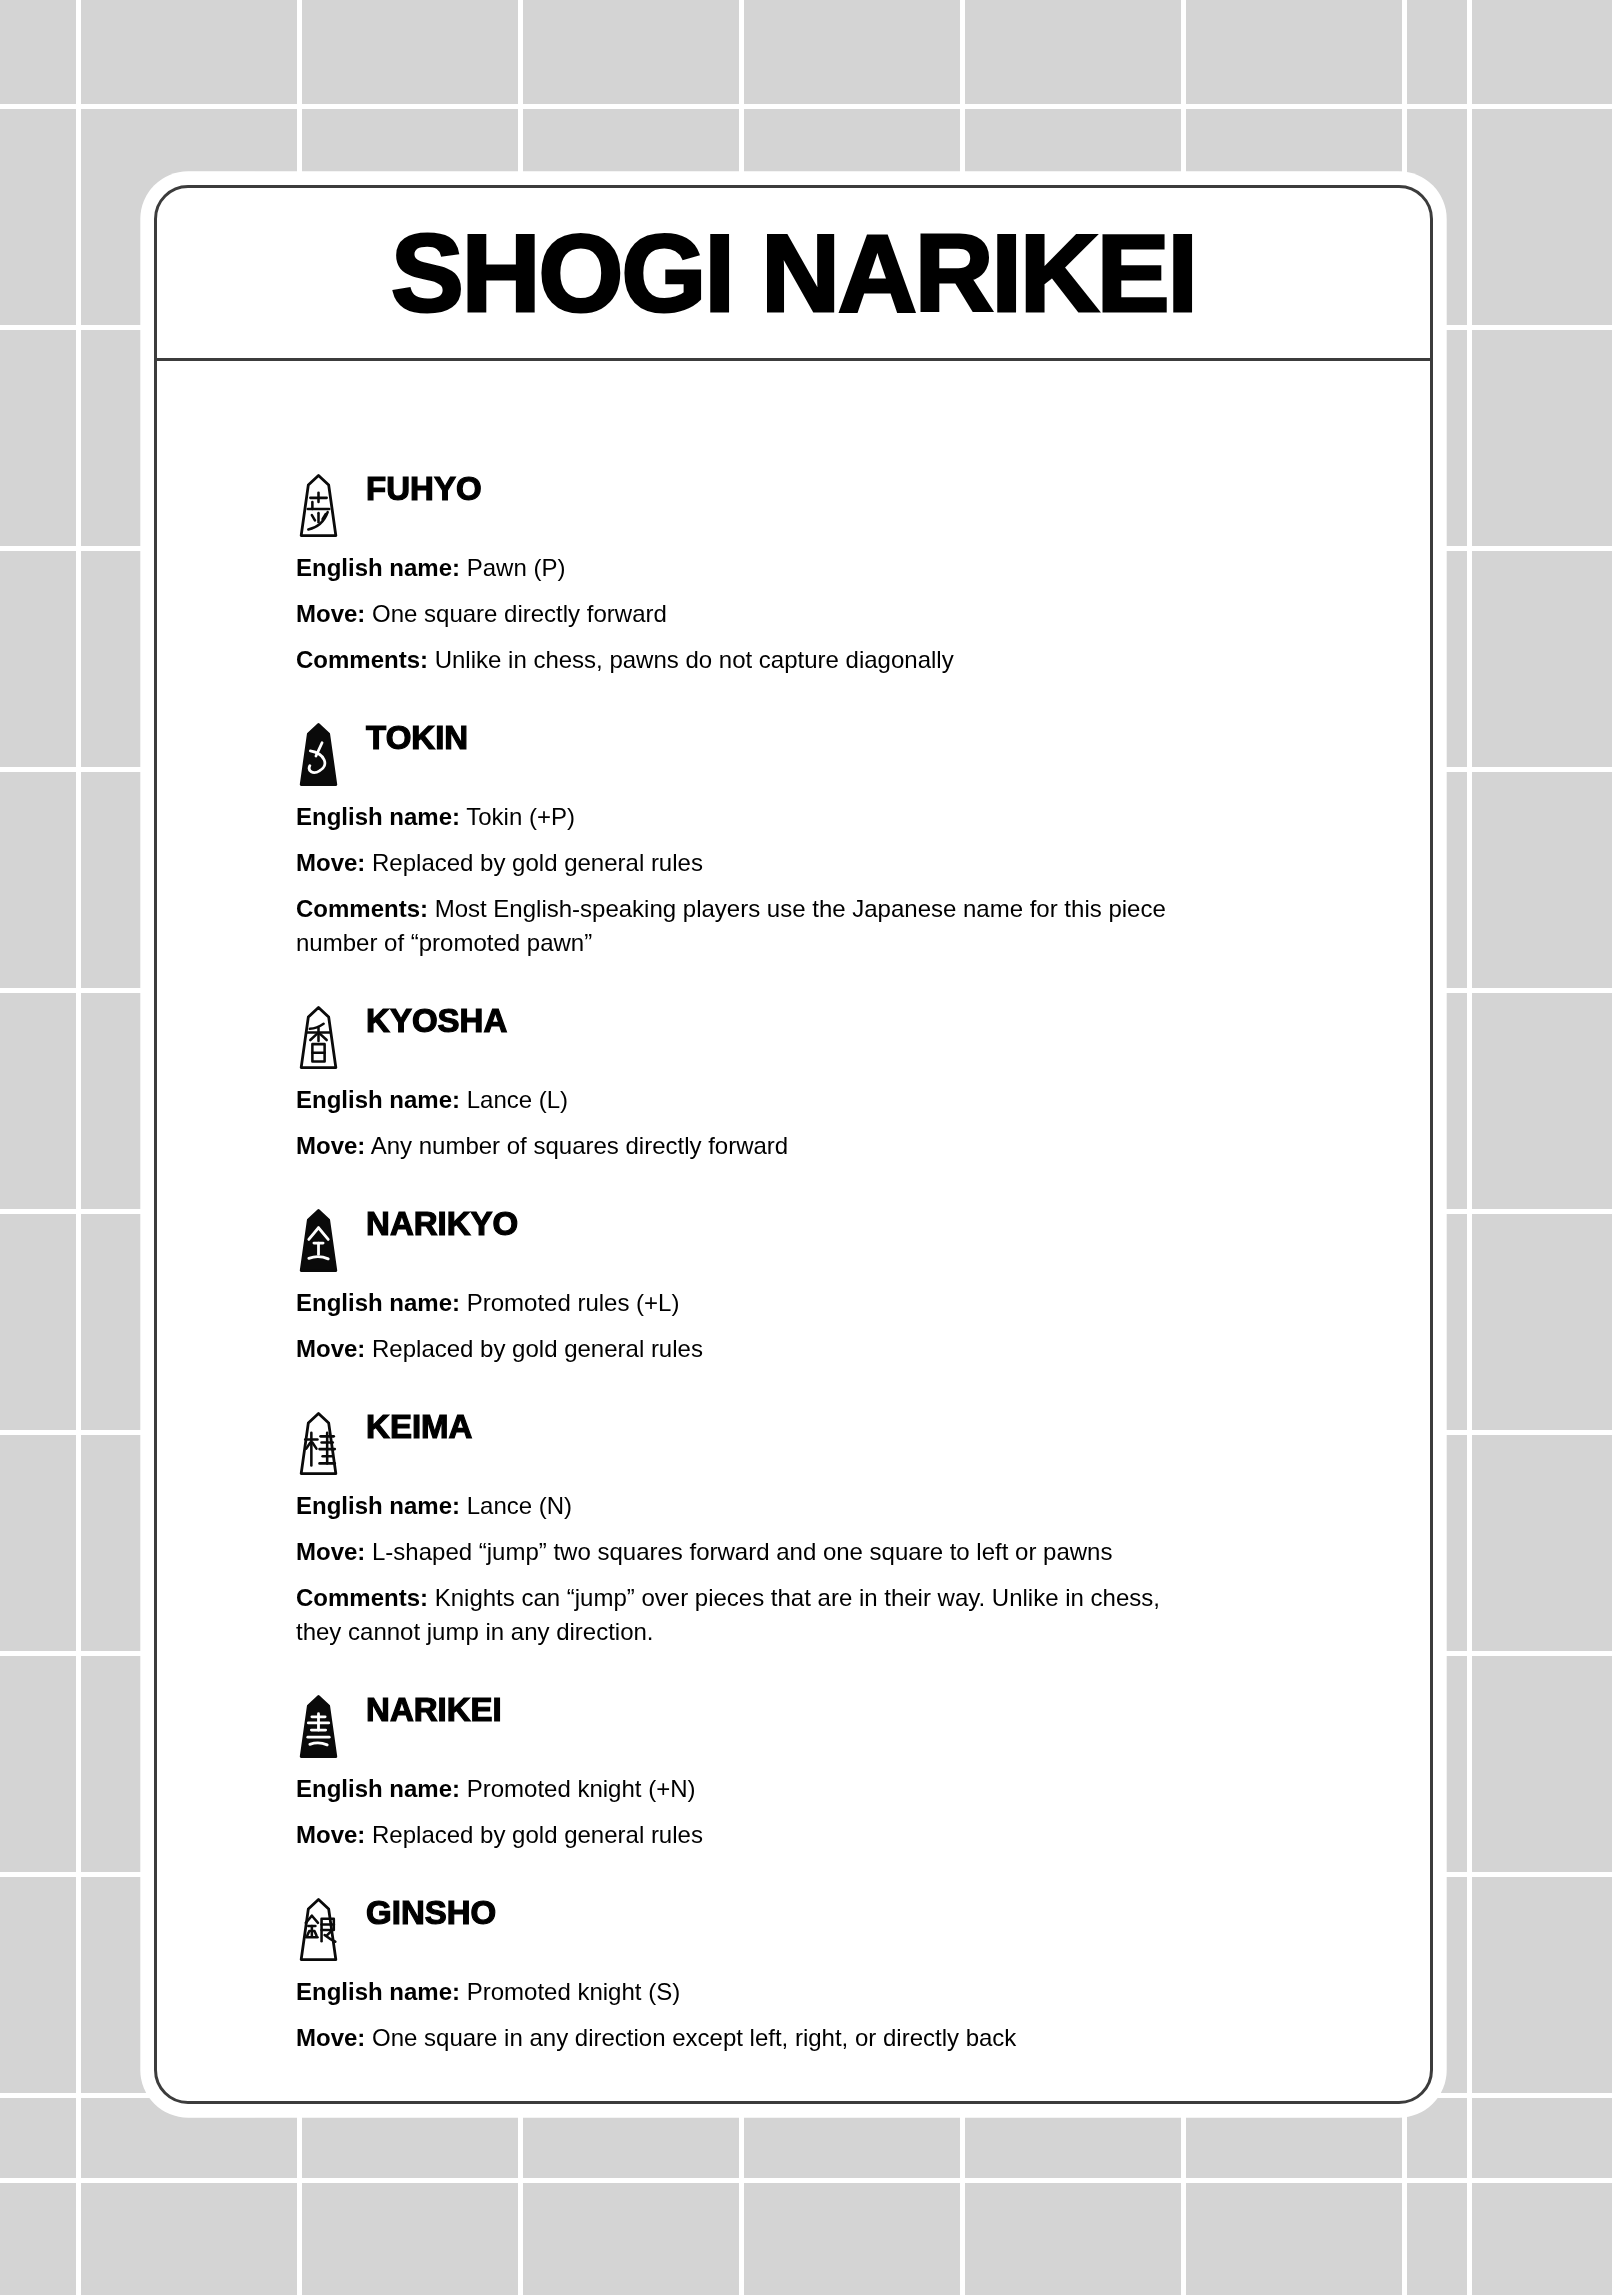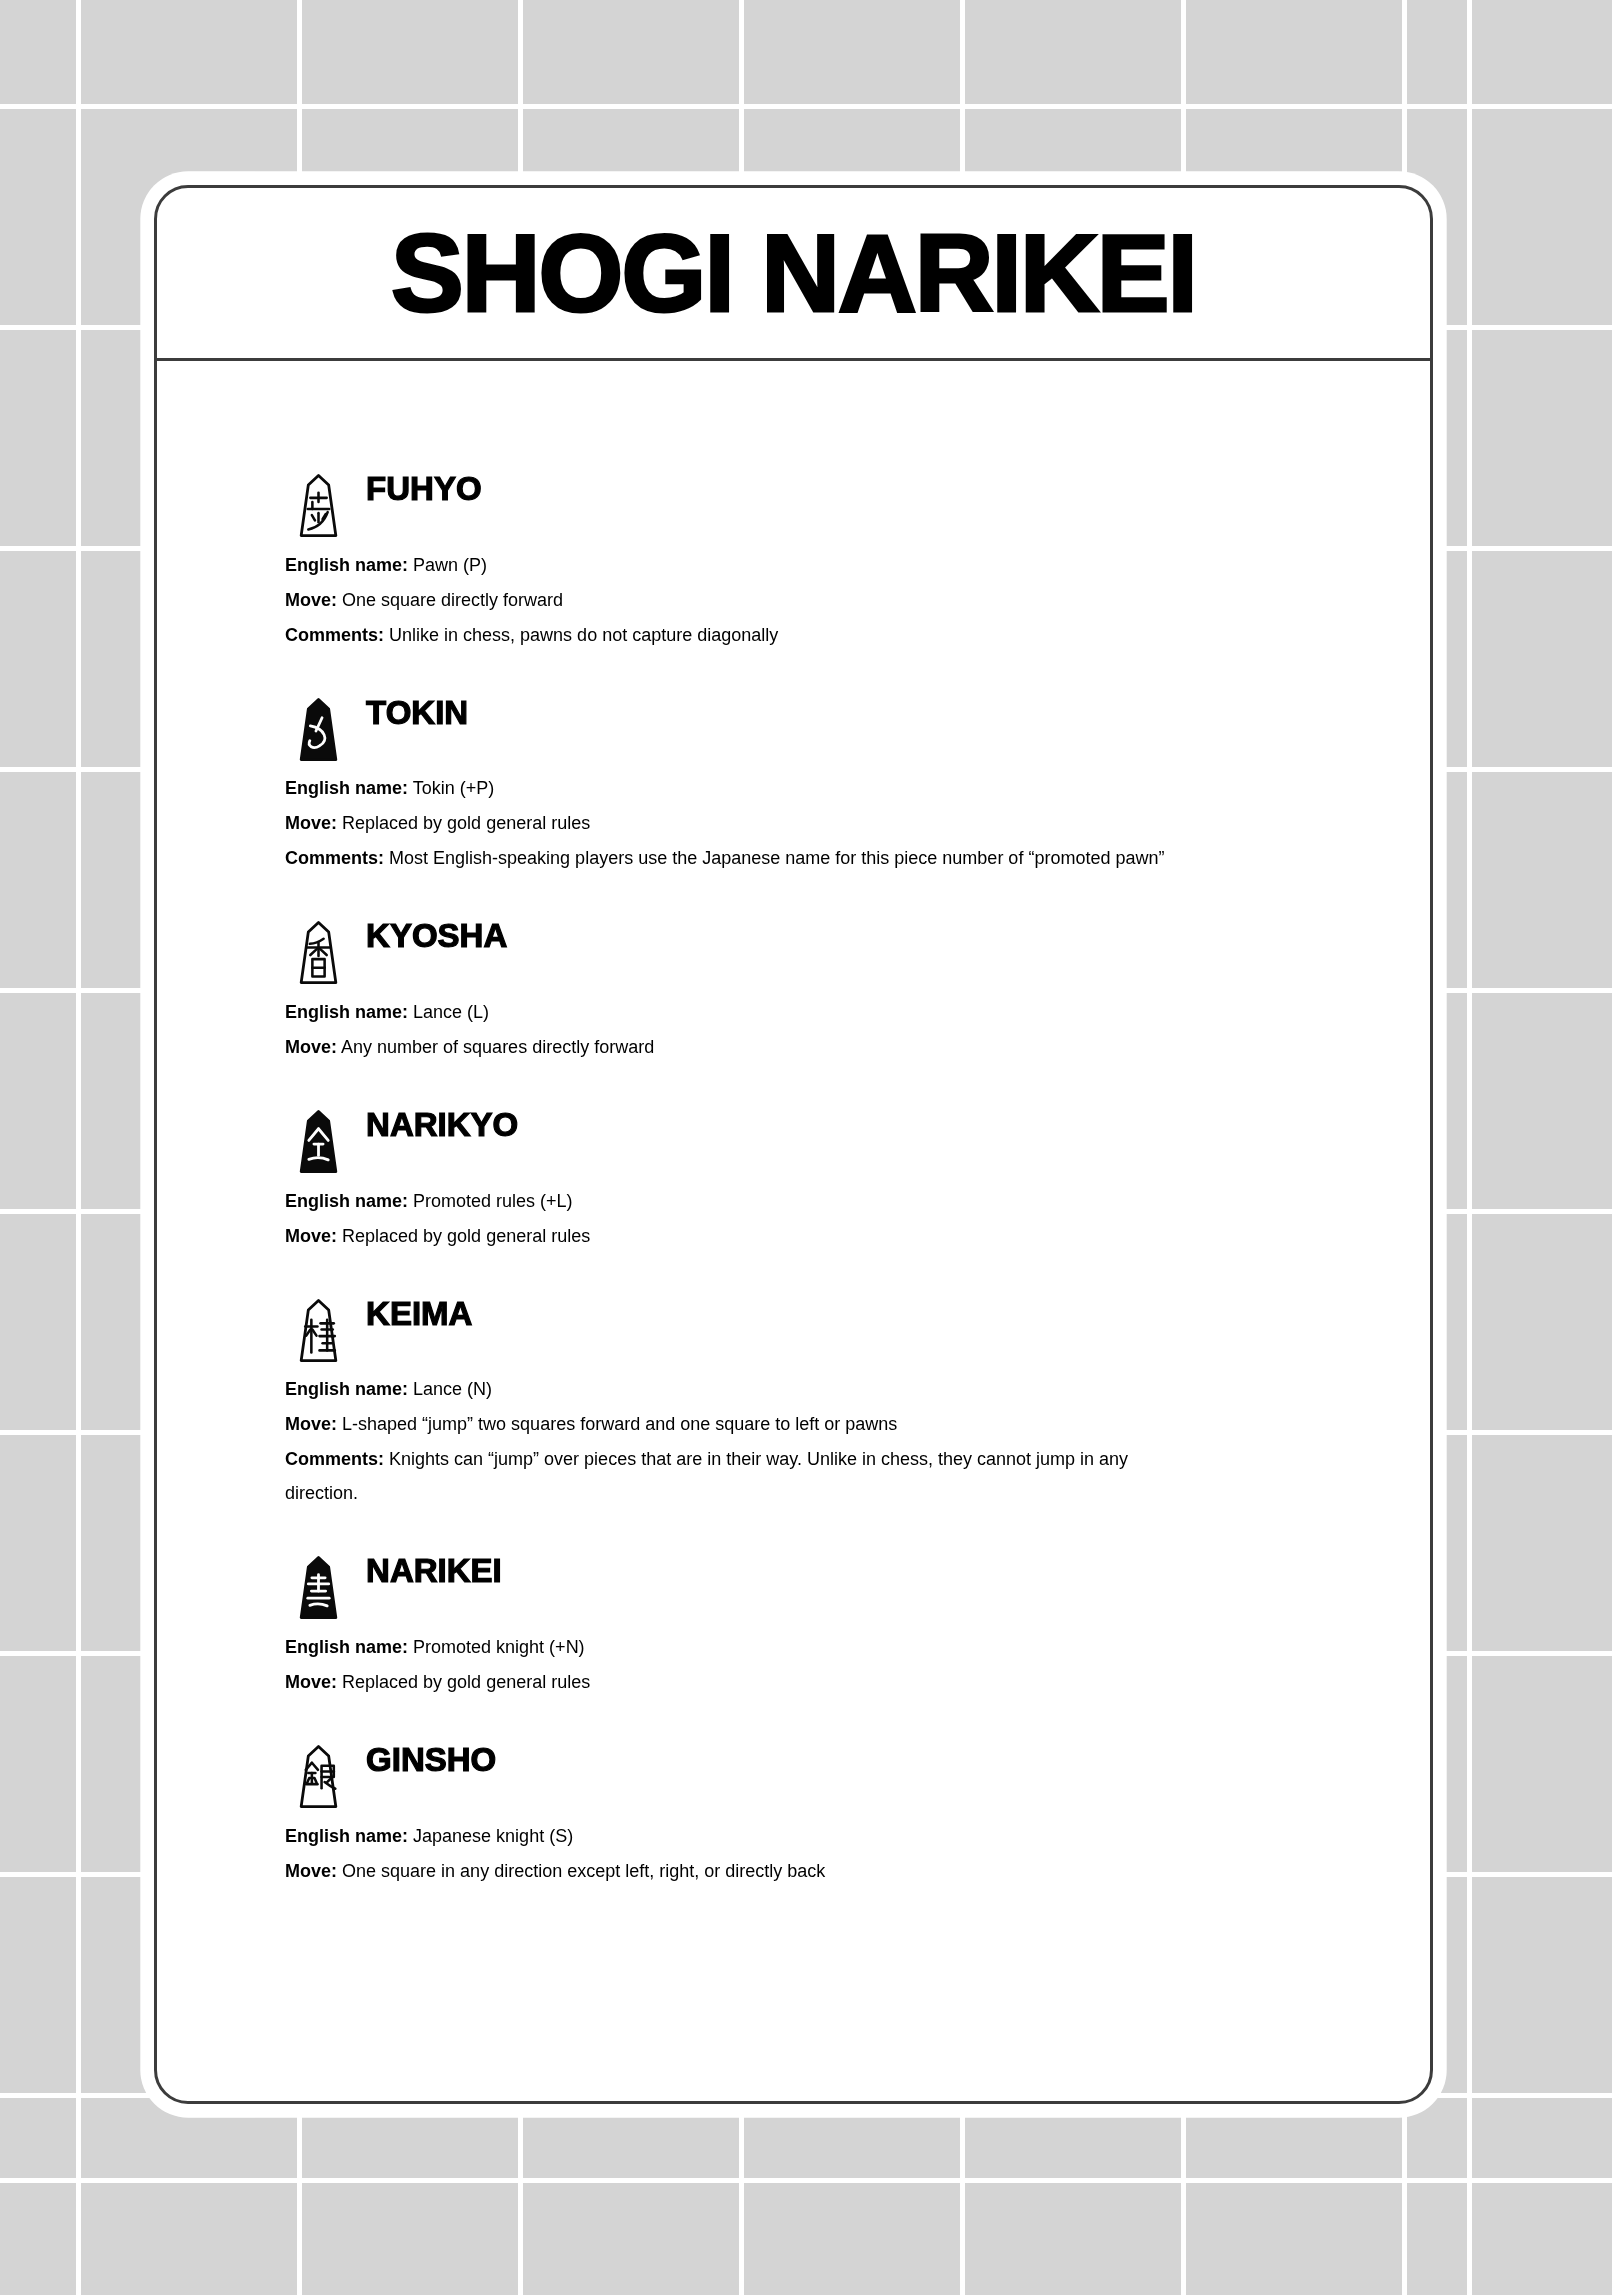--- a/index.html
+++ b/index.html
@@ -57,22 +57,22 @@
   h2 {
     margin: 0;
     padding-bottom: 2.5px;
     font-size: 33px;
     line-height: 1;
     font-weight: bold;
     -webkit-text-stroke: 1.2px #000;
     white-space: nowrap;
   }
   p {
-    margin: 1px;
-    font-size: 18px;
+    margin: 12px;
+    font-size: 24px;
     line-height: 34px;
     max-width: 903px;
   }
   b { font-weight: bold; }
   
   svg .pbody-outline { fill: #ffffff; stroke: #0a0a0a; stroke-width: 5.5; stroke-linejoin: round; }
   svg .pbody-solid   { fill: #0a0a0a; stroke: #0a0a0a; stroke-width: 5.5; stroke-linejoin: round; }
   svg .glyph-dark  { fill: none; stroke: #0a0a0a; stroke-width: 5;   stroke-linecap: round; stroke-linejoin: round; }
   svg .glyph-light { fill: none; stroke: #ffffff; stroke-width: 5.5; stroke-linecap: round; stroke-linejoin: round; }
 </style>
@@ -222,19 +222,19 @@
               <path d="M43,70 L46,77"></path>
             <path d="M56,44 L80,44 L80,66 L56,66 Z"></path>
               <path d="M56,55 L80,55"></path>
             <path d="M56,66 L56,88"></path>
               <path d="M62,76 Q72,84 83,89"></path>
               <path d="M75,68 L66,77"></path>
           </g>
         </svg>
         <h2>GINSHO</h2>
       </div>
-      <p><b>English name:</b> <span>Japanese knight (S)</span></p>
+      <p><b>English name:</b> <span>Promoted knight (S)</span></p>
       <p><b>Move:</b> <span>One square in any direction except left, right, or directly back</span></p>
     </section>
 
   </div>
 </div>
 
 
 </body></html>

